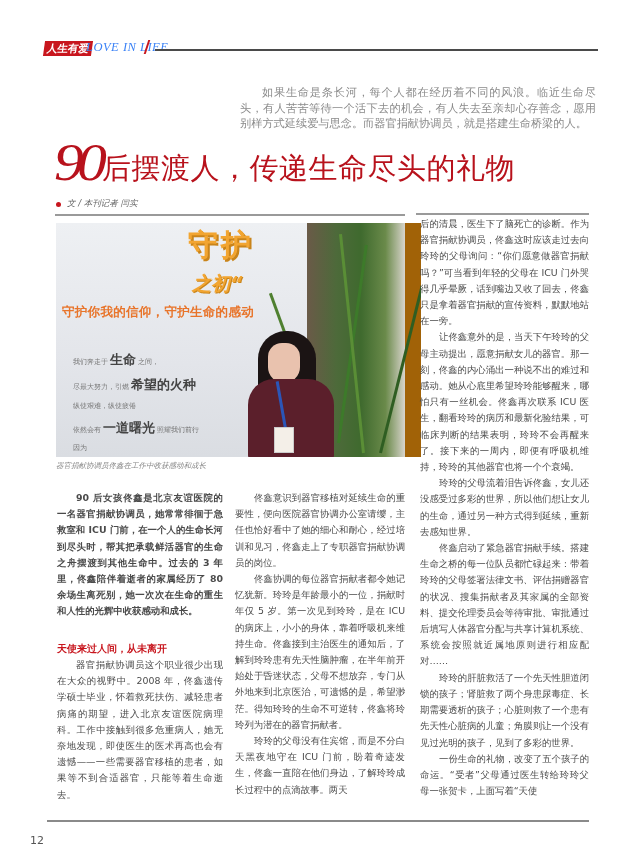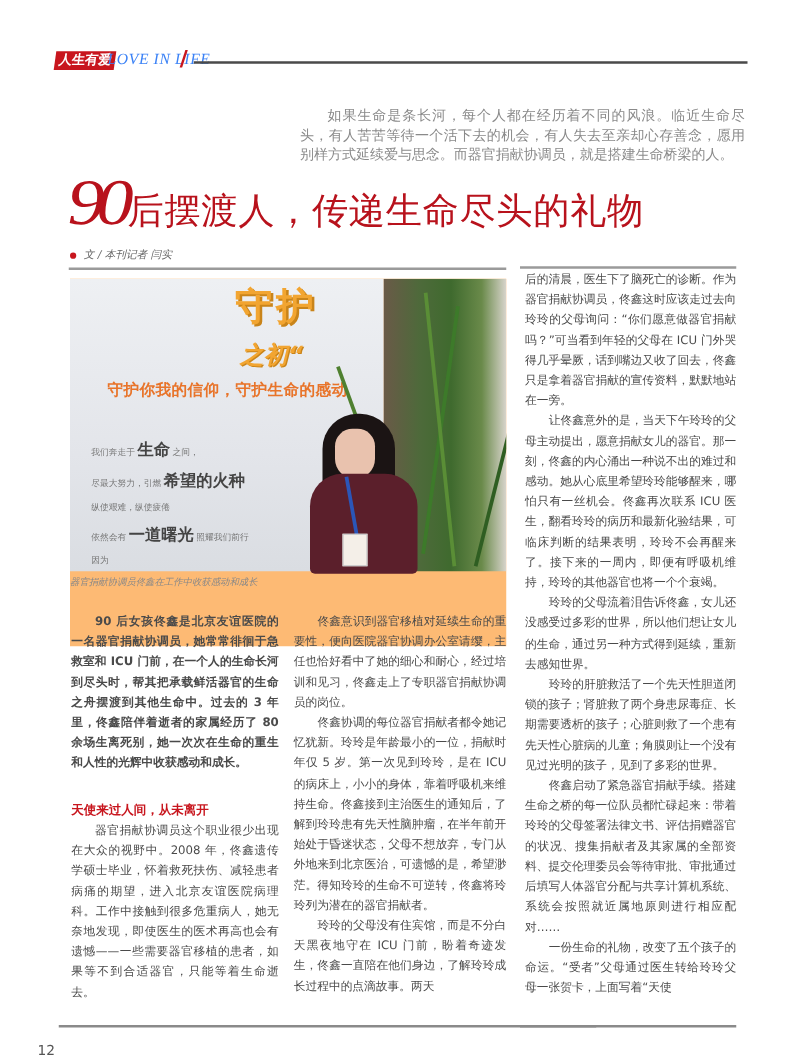--- a/index.html
+++ b/index.html
@@ -20,31 +20,31 @@
   .title-wrap { left:54px; top:138px; height:50px; display:flex; align-items:flex-end; }
   .title-num { font-family:"Liberation Serif", serif; font-style:italic; font-size:52px; color:#b8121c;
                line-height:50px; letter-spacing:-6px; margin-right:8px; transform:scaleX(1.15); transform-origin:left bottom; }
   .title-text { font-size:29px; color:#b8121c; line-height:40px; font-weight:normal; letter-spacing:0.5px; }
   
   .byline { left:56px; top:198px; font-size:8.5px; color:#666; font-style:italic; display:flex; align-items:center; }
   .dot { width:5px; height:5px; border-radius:50%; background:#c8161e; margin-right:6px; display:inline-block; }
   .div-left { left:55px; top:214px; width:350px; height:2px; background:#9a9a9a; }
   .div-right { left:416px; top:213px; width:173px; height:2px; background:#9a9a9a; }
   
-  .photo { left:56px; top:223px; width:349px; height:294px; overflow:hidden; background:#fdba74; }
+  .photo { left:56px; top:223px; width:349px; height:234px; overflow:hidden; background:#a16207;padding-left:16px; }
   .photo-wall { position:absolute; left:0; top:0; width:251px; height:234px;
                 background:linear-gradient(180deg,#eef0f3 0%,#e3e5ea 60%,#dadde2 100%); }
   .photo-plant { position:absolute; left:251px; top:0; width:98px; height:234px;
                  background:linear-gradient(90deg,#6a5a48 0%,#4d6a3a 30%,#3f6a2e 55%,#6a8a4a 80%,#d8d4cc 100%); }
   .plant-leaf { position:absolute; width:3px; background:#2f5e22; transform-origin:bottom center; }
   .sign-big { position:absolute; left:132px; top:2px; font-size:30px; font-weight:bold; color:#f2a531;
               text-shadow:2px 2px 0 #c9841a; letter-spacing:3px; }
   .sign-sub { position:absolute; left:136px; top:48px; font-size:19px; font-weight:bold; color:#f2a531;
               text-shadow:1px 1px 0 #c9841a; font-style:italic; }
-  .sign-slogan { position:absolute; left:6px; top:81px; font-size:12.5px; font-weight:bold; color:#e8742a; letter-spacing:0.3px;margin-left:24px; }
+  .sign-slogan { position:absolute; left:6px; top:81px; font-size:12.5px; font-weight:bold; color:#e8742a; letter-spacing:0.3px; }
   .sign-line { position:absolute; left:17px; font-size:7px; color:#777; white-space:nowrap; }
   .sign-line b { font-size:13px; color:#444; margin:0 2px; }
   .person { position:absolute; left:188px; top:100px; width:96px; height:134px; }
   .hair { position:absolute; left:14px; top:8px; width:58px; height:78px; background:#1b1414; border-radius:28px 28px 12px 12px; }
   .face { position:absolute; left:24px; top:20px; width:32px; height:40px; background:#e9c2ae; border-radius:14px 14px 16px 16px; }
   .body { position:absolute; left:4px; top:56px; width:86px; height:80px; background:#5b1f2b; border-radius:26px 26px 4px 4px; }
   .lanyard { position:absolute; left:36px; top:58px; width:3px; height:50px; background:#2b56b8; transform:rotate(-10deg); }
   .badge { position:absolute; left:30px; top:104px; width:18px; height:24px; background:#f4efe8; border:1px solid #ccc; }
   .caption { left:56px; top:461px; font-size:7.5px; color:#888; font-style:italic; }
   
@@ -130,20 +130,20 @@
 <div class="abs col col2">
   <p>佟鑫意识到器官移植对延续生命的重要性，便向医院器官协调办公室请缨，主任也恰好看中了她的细心和耐心，经过培训和见习，佟鑫走上了专职器官捐献协调员的岗位。</p>
   <p>佟鑫协调的每位器官捐献者都令她记忆犹新。玲玲是年龄最小的一位，捐献时年仅 5 岁。第一次见到玲玲，是在 ICU 的病床上，小小的身体，靠着呼吸机来维持生命。佟鑫接到主治医生的通知后，了解到玲玲患有先天性脑肿瘤，在半年前开始处于昏迷状态，父母不想放弃，专门从外地来到北京医治，可遗憾的是，希望渺茫。得知玲玲的生命不可逆转，佟鑫将玲玲列为潜在的器官捐献者。</p>
   <p>玲玲的父母没有住宾馆，而是不分白天黑夜地守在 ICU 门前，盼着奇迹发生，佟鑫一直陪在他们身边，了解玲玲成长过程中的点滴故事。两天</p>
 </div>
 
 <div class="abs col col3">
   <p style="text-indent:0">后的清晨，医生下了脑死亡的诊断。作为器官捐献协调员，佟鑫这时应该走过去向玲玲的父母询问：“你们愿意做器官捐献吗？”可当看到年轻的父母在 ICU 门外哭得几乎晕厥，话到嘴边又收了回去，佟鑫只是拿着器官捐献的宣传资料，默默地站在一旁。</p>
   <p>让佟鑫意外的是，当天下午玲玲的父母主动提出，愿意捐献女儿的器官。那一刻，佟鑫的内心涌出一种说不出的难过和感动。她从心底里希望玲玲能够醒来，哪怕只有一丝机会。佟鑫再次联系 ICU 医生，翻看玲玲的病历和最新化验结果，可临床判断的结果表明，玲玲不会再醒来了。接下来的一周内，即便有呼吸机维持，玲玲的其他器官也将一个个衰竭。</p>
   <p>玲玲的父母流着泪告诉佟鑫，女儿还没感受过多彩的世界，所以他们想让女儿的生命，通过另一种方式得到延续，重新去感知世界。</p>
+  <p>佟鑫启动了紧急器官捐献手续。搭建生命之桥的每一位队员都忙碌起来：带着玲玲的父母签署法律文书、评估捐赠器官的状况、搜集捐献者及其家属的全部资料、提交伦理委员会等待审批、审批通过后填写人体器官分配与共享计算机系统、系统会按照就近属地原则进行相应配对……</p>
   <p>玲玲的肝脏救活了一个先天性胆道闭锁的孩子；肾脏救了两个身患尿毒症、长期需要透析的孩子；心脏则救了一个患有先天性心脏病的儿童；角膜则让一个没有见过光明的孩子，见到了多彩的世界。</p>
-  <p>佟鑫启动了紧急器官捐献手续。搭建生命之桥的每一位队员都忙碌起来：带着玲玲的父母签署法律文书、评估捐赠器官的状况、搜集捐献者及其家属的全部资料、提交伦理委员会等待审批、审批通过后填写人体器官分配与共享计算机系统、系统会按照就近属地原则进行相应配对……</p>
   <p>一份生命的礼物，改变了五个孩子的命运。“受者”父母通过医生转给玲玲父母一张贺卡，上面写着“天使</p>
 </div>
 
 <div class="abs pgnum">12</div>
 <div class="abs foot-line"></div>
 <div class="abs foot-line-r"></div>
 
 </body></html>

